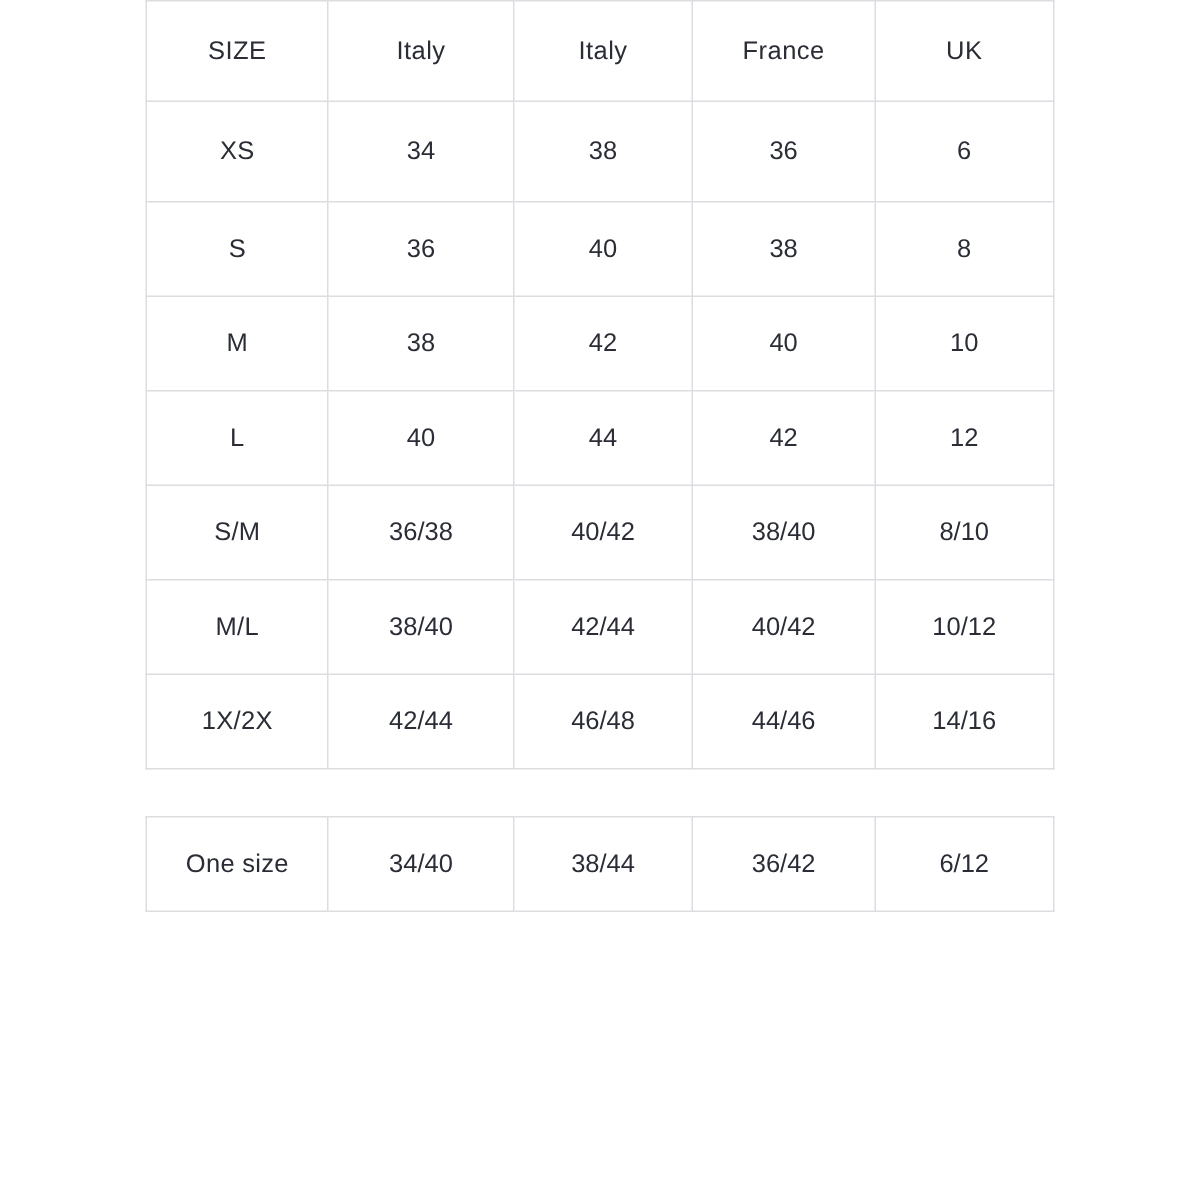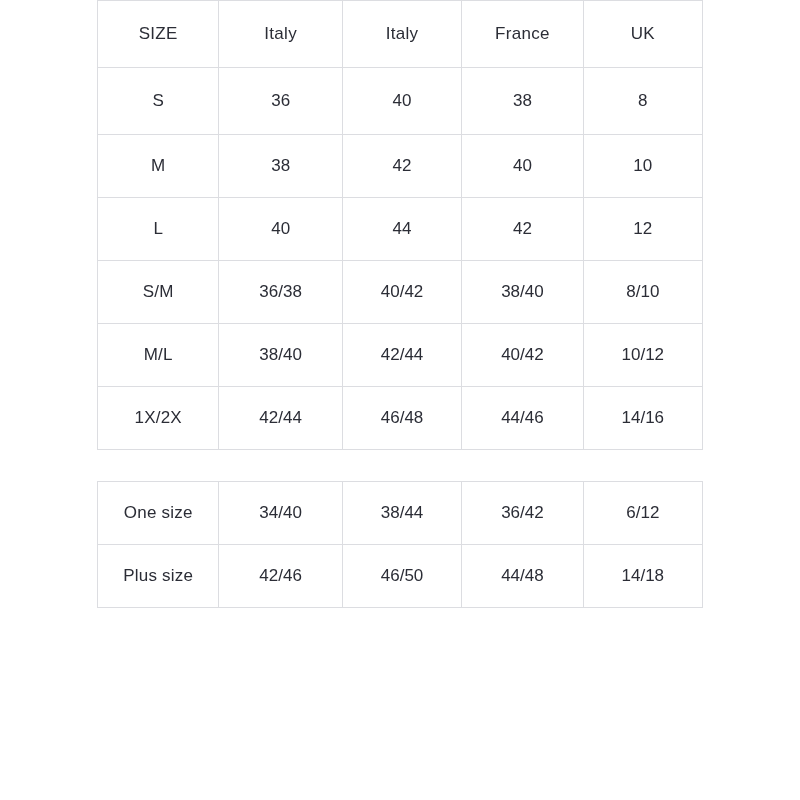--- a/index.html
+++ b/index.html
@@ -83,20 +83,27 @@
       <tr>
         <th class="head-cell">SIZE</th>
         <th class="head-cell">Italy</th>
         <th class="head-cell">Italy</th>
         <th class="head-cell">France</th>
         <th class="head-cell">UK</th>
       </tr>
     </thead>
     <tbody>
       <tr>
+        <td class="label-cell">XS</td>
+        <td class="value-cell">34</td>
+        <td class="value-cell">38</td>
+        <td class="value-cell">36</td>
+        <td class="value-cell">6</td>
+      </tr>
+      <tr>
         <td class="label-cell">S</td>
         <td class="value-cell">36</td>
         <td class="value-cell">40</td>
         <td class="value-cell">38</td>
         <td class="value-cell">8</td>
       </tr>
       <tr>
         <td class="label-cell">M</td>
         <td class="value-cell">38</td>
         <td class="value-cell">42</td>
@@ -145,23 +152,16 @@
         <col class="c4">
     </colgroup>
     <tbody>
       <tr>
         <td class="label-cell">One size</td>
         <td class="value-cell">34/40</td>
         <td class="value-cell">38/44</td>
         <td class="value-cell">36/42</td>
         <td class="value-cell">6/12</td>
       </tr>
-      <tr>
-        <td class="label-cell">Plus size</td>
-        <td class="value-cell">42/46</td>
-        <td class="value-cell">46/50</td>
-        <td class="value-cell">44/48</td>
-        <td class="value-cell">14/18</td>
-      </tr>
     </tbody>
   </table>
 
 </div>
 
 </body></html>

